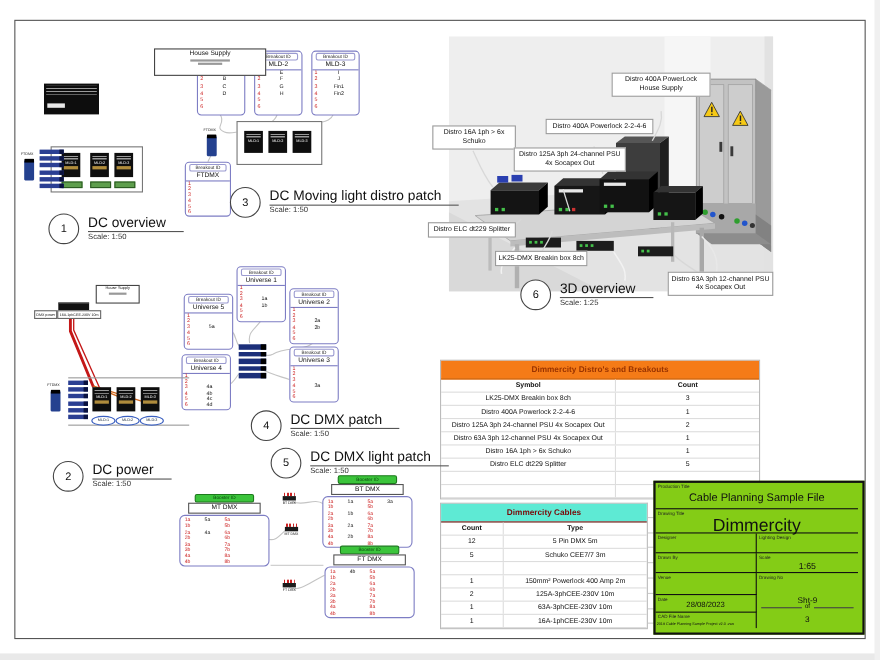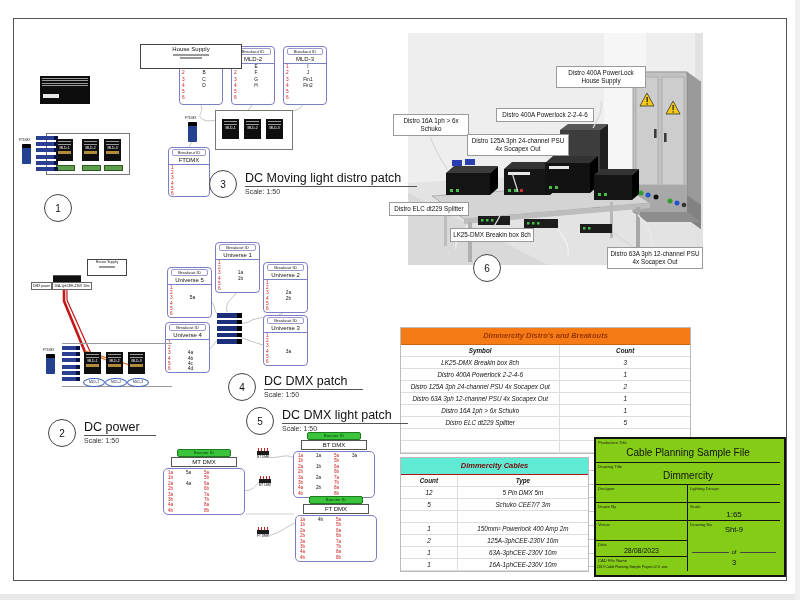--- a/index.html
+++ b/index.html
@@ -33,21 +33,21 @@
   .bst{position:absolute;z-index:3;}
   .bst-hdr{margin:0 14px;background:#3bc43b;border:1px solid #1d7a1d;border-radius:2px;
            font-size:4.3px;line-height:5.5px;text-align:center;color:#05420a;}
   .bst-name{margin:0 8px;background:#fff;border:1px solid #555;font-size:6px;line-height:8.5px;text-align:center;}
   .bst-body{background:#fff;border:1px solid #7d7dc4;border-radius:5px;margin-top:1px;padding:1px 0;}
   .bst-row{display:flex;padding:0 4px;font-size:4.6px;line-height:5.4px;}
   .bst-c{width:25%;}
   .c-red{color:#cc2020;}
 
   
-  .tbl{position:absolute;background:#fff;border:1px solid #bbb;z-index:3;font-style:italic;}
+  .tbl{position:absolute;background:#fff;border:1px solid #bbb;z-index:3;}
   .tbl-title{font-weight:bold;text-align:center;font-size:7.5px;height:16px;line-height:16px;}
   .t-orange{background:#f57b17;color:#9a3400;border-bottom:1px solid #c96511;}
   .t-red{background:#5eead4;color:#7a0808;border-bottom:1px solid #b01217;}
   .tbl-hdr,.tbl-row{display:flex;border-bottom:1px solid #ddd;}
   .tbl-hdr{font-weight:bold;}
   .tbl .cell{text-align:center;font-size:6.3px;line-height:11px;height:11px;overflow:hidden;white-space:nowrap;}
   #distro-table .c1{width:55%;border-right:1px solid #ddd;}
   #distro-table .c2{width:45%;}
   #cable-table .c1{width:30%;border-right:1px solid #ddd;}
   #cable-table .c2{width:70%;}
@@ -228,20 +228,24 @@
       <path d="M67,288 L67,300 L92,356" stroke="#c41818" stroke-width="1.2" fill="none"></path>
       <path d="M85,351 L111,362 M85,351 L133,366" stroke="#d2691e" stroke-width="1.3" fill="none"></path>
       <path d="M105,275 L105,270 L120,265" stroke="#888" stroke-width="0.7" fill="none"></path>
     </g>
   </svg>
 
   <div class="secgrp" style="left:44px;top:194px">
     <div class="sec-circle">
         <span>1</span>
       </div>
+    <div class="sec-txt">
+        <div class="sec-title">DC overview</div>
+    <div class="sec-scale">Scale: 1:50</div>
+      </div>
   </div>
   <div class="secgrp" style="left:48px;top:419px">
     <div class="sec-circle">
         <span>2</span>
       </div>
     <div class="sec-txt">
         <div class="sec-title">DC power</div>
     <div class="sec-scale">Scale: 1:50</div>
       </div>
   </div>
@@ -268,20 +272,24 @@
         <span>5</span>
       </div>
     <div class="sec-txt">
         <div class="sec-title">DC DMX light patch</div>
     <div class="sec-scale">Scale: 1:50</div>
       </div>
   </div>
   <div class="secgrp" style="left:473px;top:254px">
     <div class="sec-circle">
         <span>6</span>
+      </div>
+    <div class="sec-txt">
+        <div class="sec-title">3D overview</div>
+    <div class="sec-scale">Scale: 1:25</div>
       </div>
   </div>
 
   <div class="bo bo-mld" style="left:179px;top:46px;width:42px;height:57px">
     <div class="bo-hdr">Breakout ID</div>
     <div class="bo-name">MLD-1</div>
     <div>
         <div class="bo-row">
           <span class="bo-num">1</span>
           <span class="bo-val">A</span>
@@ -942,21 +950,21 @@
       <div></div>
   </div>
 
   <div id="tblock">
     <div class="tb-cell tb-bb" style="left:0;top:0;width:184px;height:24px">
       <span class="tb-lbl">Production Title</span>
       <div class="tb-big" style="top:8px;font-size:10px">Cable Planning Sample File</div>
     </div>
     <div class="tb-cell tb-bb" style="left:0;top:24px;width:184px;height:22px">
       <span class="tb-lbl">Drawing Title</span>
-      <div class="tb-big" style="top:7px;font-size:10px">Dimmercity</div>
+      <div class="tb-big" style="top:7px;font-size:16px">Dimmercity</div>
     </div>
     <div class="tb-cell tb-bb tb-br" style="left:0;top:46px;width:92px;height:18px">
       <span class="tb-lbl">Designer</span>
     </div>
     <div class="tb-cell tb-bb" style="left:92px;top:46px;width:92px;height:18px">
       <span class="tb-lbl">Lighting Design</span>
     </div>
     <div class="tb-cell tb-bb tb-br" style="left:0;top:64px;width:92px;height:18px">
       <span class="tb-lbl">Drawn By</span>
     </div>
@@ -970,21 +978,21 @@
     <div class="tb-cell tb-bb tb-br" style="left:0;top:102px;width:92px;height:16px">
       <span class="tb-lbl">Date</span>
       <div class="tb-big" style="top:6px;font-size:7px">28/08/2023</div>
     </div>
     <div class="tb-cell tb-br" style="left:0;top:118px;width:92px;height:14px">
       <span class="tb-lbl">CAD File Name</span>
       <div class="tb-big" style="top:8px;font-size:3.4px;text-align:left;padding-left:1px;white-space:nowrap;overflow:hidden">2019 Cable Planning Sample Project v2.0 .vwx</div>
     </div>
     <div class="tb-cell" style="left:92px;top:82px;width:92px;height:50px">
       <span class="tb-lbl">Drawing No</span>
-      <div class="tb-big" style="top:4px;font-size:7.5px">Sht-9</div>
+      <div class="tb-big" style="top:20px;font-size:7.5px">Sht-9</div>
       <div style="position:absolute;top:28px;left:4px;right:4px;display:flex;align-items:center;gap:3px">
         <div style="flex:1;border-top:1px solid #444"></div>
         <span style="font-size:6px">of</span>
         <div style="flex:1;border-top:1px solid #444"></div>
       </div>
       <div class="tb-big" style="top:37px;font-size:7.5px">3</div>
     </div>
   </div>
 
   <div class="edge-b"></div>

